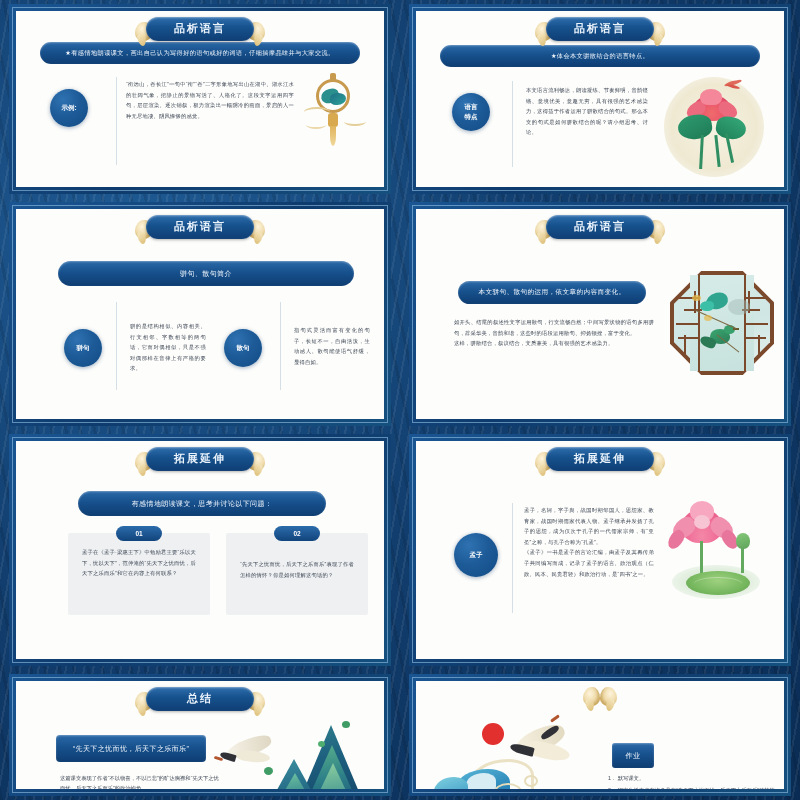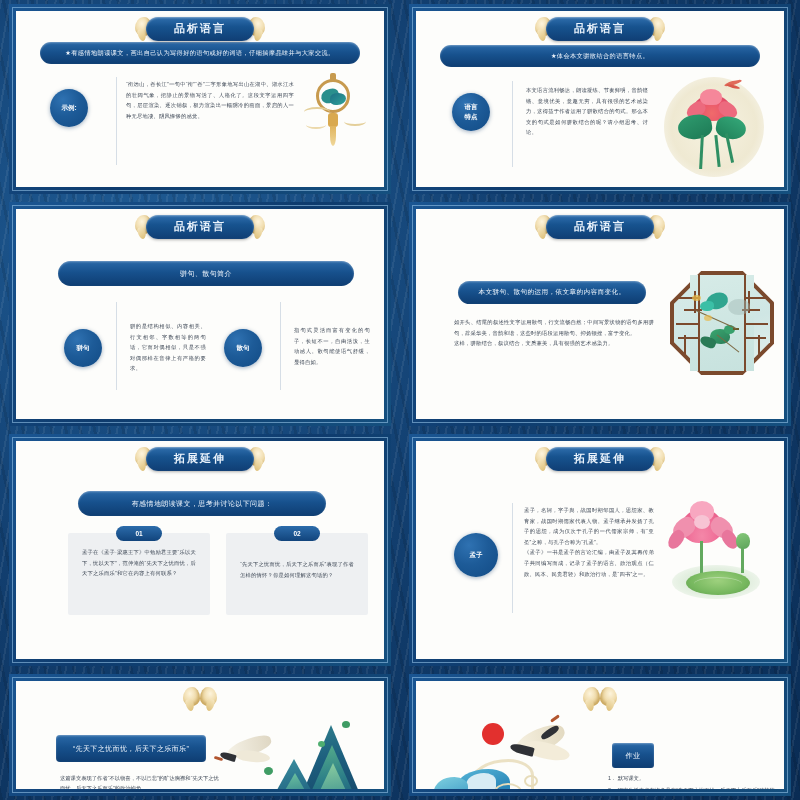--- a/index.html
+++ b/index.html
@@ -36,21 +36,21 @@
     border: 1px solid rgba(160,205,240,.55);
     pointer-events: none; z-index: 4;
   }
   .canvas {
     position: relative; width: 100%; height: 100%;
     background: #fdfdfb; overflow: hidden;
   }
   
   .titlewrap {
     position: absolute; left: 0; right: 0; top: 6px;
-    display: flex; align-items: flex-start; justify-content: center;
+    display: flex; align-items: flex-end; justify-content: center;
     z-index: 3;
   }
   .scroll-end {
     width: 17px; height: 19px; position: relative; flex: 0 0 auto;
     background: radial-gradient(ellipse at 40% 35%, #fdf4dc 0%, #f0dcac 45%, #d8b465 100%);
     border-radius: 54% 46% 50% 50% / 58% 60% 40% 42%;
     box-shadow: inset -2px -2px 3px rgba(170,130,50,.45);
   }
   .scroll-end.right { transform: scaleX(-1); }
   .scroll-end::after {
@@ -303,20 +303,21 @@
         <div style="position:absolute;left:22px;top:72px;width:64px;height:24px;background:radial-gradient(ellipse at 50% 40%,#9ed17e 0%,#77b85f 60%,#5f9d4d 100%);border-radius:50%;"></div>
         <div style="position:absolute;left:30px;top:78px;width:48px;height:14px;border-top:1px solid rgba(255,255,255,.35);border-radius:50%;"></div>
       </div>
     </div>
   </div>
 
   <div class="slide">
     <div class="canvas">
       <div class="titlewrap">
         <span class="scroll-end"></span>
+        <span class="title-pill">总结</span>
         <span class="scroll-end right"></span>
       </div>
       <div class="banner" style="left:40px;width:150px;top:54px;font-size:7px;padding:7px 10px;border-radius:4px;">“先天下之忧而忧，后天下之乐而乐”</div>
       <div class="foot-note" style="left:44px;top:92px;width:160px;">这篇课文表现了作者“不以物喜，不以己悲”的旷达胸襟和“先天下之忧而忧，后天下之乐而乐”的政治抱负。</div>
 
       <div class="ill" style="left:200px;top:30px;width:160px;height:88px;">
         <div style="position:absolute;left:84px;top:14px;width:62px;height:74px;background:linear-gradient(170deg,#2f7f8c 0%,#1d5f7e 45%,#16486b 100%);clip-path:polygon(50% 0,100% 100%,0 100%);"></div>
         <div style="position:absolute;left:92px;top:34px;width:48px;height:54px;background:linear-gradient(170deg,#58b08a 0%,#2d7f88 60%,#1e5f7c 100%);clip-path:polygon(50% 0,100% 100%,0 100%);"></div>
         <div style="position:absolute;left:100px;top:52px;width:34px;height:36px;background:linear-gradient(170deg,#8fd0a0,#3f9390);clip-path:polygon(50% 0,100% 100%,0 100%);"></div>
         <div style="position:absolute;left:56px;top:48px;width:44px;height:40px;background:linear-gradient(170deg,#3b8fa0 0%,#1e5f7e 100%);clip-path:polygon(50% 0,100% 100%,0 100%);"></div>

